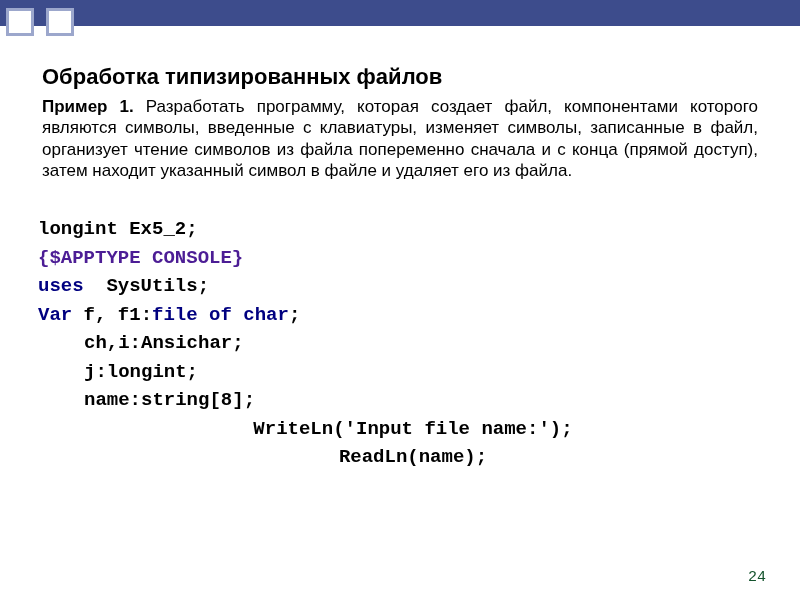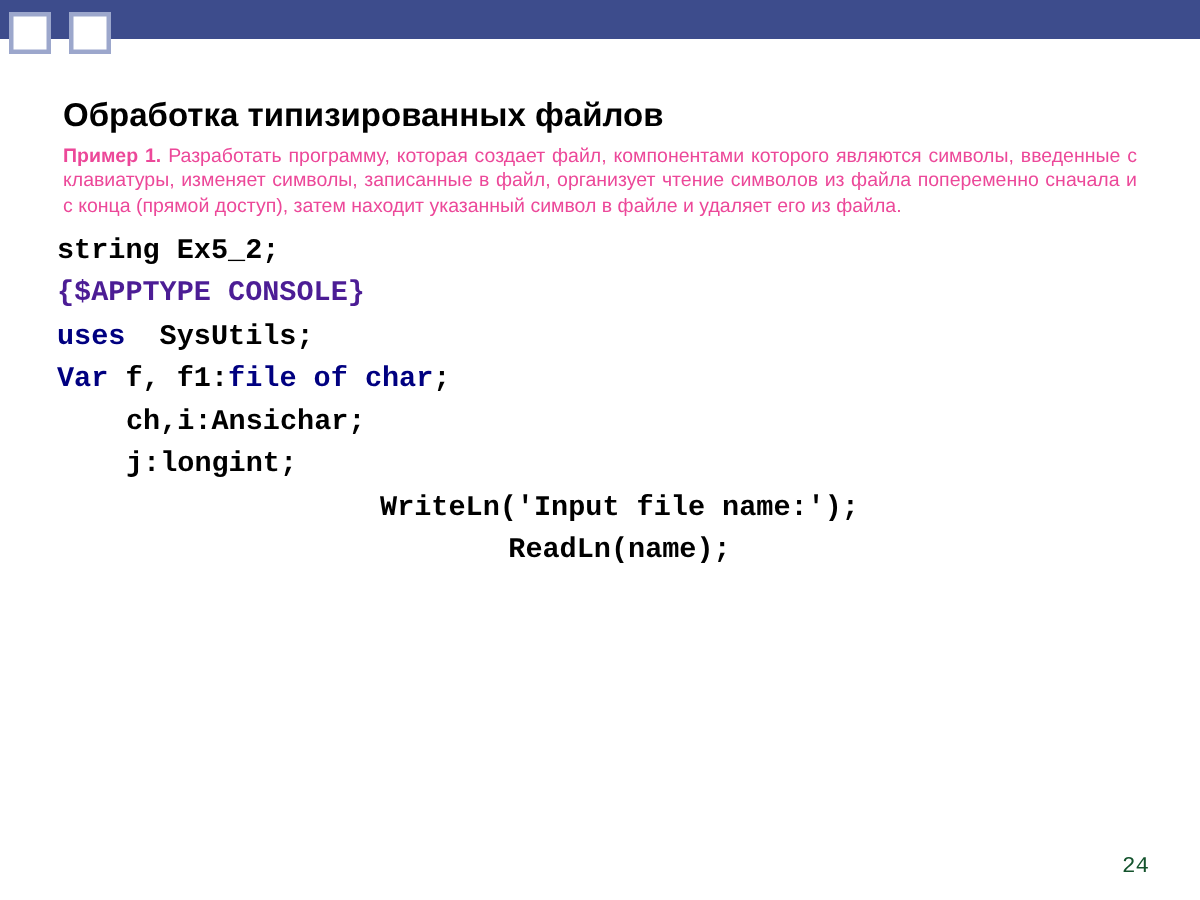--- a/index.html
+++ b/index.html
@@ -34,26 +34,26 @@
     padding: 38px 36px 0 36px;
   }
   .title {
     font-size: 22px;
     font-weight: bold;
     color: #000;
     margin-bottom: 6px;
     padding-left: 6px;
   }
   .paragraph {
-    font-size: 13px;
-    color: #ec4899;
+    font-size: 17px;
+    color: #000000;
     text-align: justify;
     line-height: 1.25;
     padding: 0 6px;
-    margin-bottom: 8px;
+    margin-bottom: 34px;
   }
   .bold { font-weight: bold; }
   .code-block {
     font-family: "Courier New", monospace;
     font-size: 19px;
     font-weight: bold;
     line-height: 1.5;
     padding-left: 2px;
   }
   .code-line { white-space: pre; }
@@ -82,24 +82,25 @@
 </div>
 
 <div class="content">
   <div class="title">Обработка типизированных файлов</div>
 
   <div class="paragraph">
     <span class="bold">Пример 1.</span><span> Разработать программу, которая создает файл, компонентами которого являются символы, введенные с клавиатуры, изменяет символы, записанные в файл, организует чтение символов из файла попеременно сначала и с конца (прямой доступ), затем  находит указанный символ в файле и удаляет его из файла.</span>
   </div>
 
   <div class="code-block">
-    <div class="code-line black">string Ex5_2;</div>
+    <div class="code-line black">longint Ex5_2;</div>
     <div class="code-line teal">{$APPTYPE CONSOLE}</div>
     <div class="code-line"><span class="blue">uses</span><span class="black">  SysUtils;</span></div>
     <div class="code-line"><span class="blue">Var</span><span class="black"> f, f1:</span><span class="blue">file of char</span><span class="black">;</span></div>
     <div class="code-line black indent1">ch,i:Ansichar;</div>
     <div class="code-line black indent1">j:longint;</div>
+    <div class="code-line black indent1">name:string[8];</div>
     <div class="code-line black indent2">WriteLn('Input file name:');</div>
     <div class="code-line black indent2">ReadLn(name);</div>
   </div>
 </div>
 
 <div class="page-num">24</div>
 
 </body></html>

